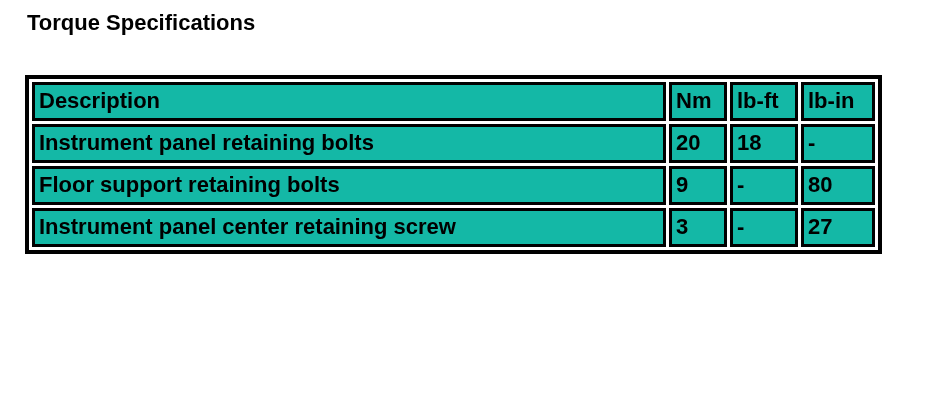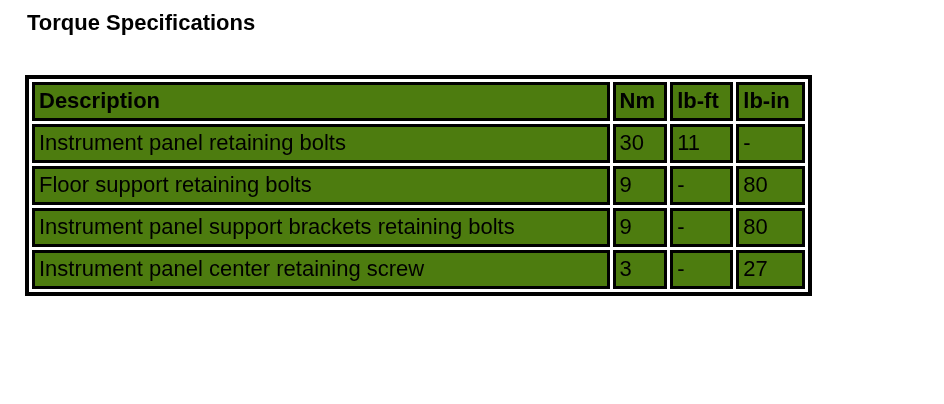--- a/index.html
+++ b/index.html
@@ -4,21 +4,21 @@
 <style>
   html, body {
     margin: 0;
     padding: 0;
     background: #ffffff;
     font-family: "Liberation Sans", sans-serif;
     color: #000000;
   }
   .page {
     position: relative;
-    width: 812px;
+    width: 944px;
     height: 404px;
     background: #ffffff;
     overflow: hidden;
     border-radius: 29px;
   }
   .title {
     position: absolute;
     left: 27px;
     top: 10px;
     font-size: 22px;
@@ -37,24 +37,24 @@
   }
   table.spec th,
   table.spec td {
     border: 3px solid #000000;
     font-size: 22px;
     line-height: 28px;
     padding: 2px 4px 3px 4px;
     text-align: left;
     vertical-align: middle;
     white-space: nowrap;
-    background: #4d7c0f;
+    background: #14b8a6;
   }
   table.spec th { font-weight: bold; }
-  table.spec td { font-weight: normal; }
+  table.spec td { font-weight: bold; }
   .col-desc  { width: 620px; }
   .col-nm    { width: 44px;  }
   .col-lbft  { width: 54px;  }
   .col-lbin  { width: 60px;  }
 </style>
 </head>
 <body>
 
 <div class="page">
 
@@ -64,38 +64,32 @@
     <tbody>
         <tr>
       <th class="col-desc">Description</th>
       <th class="col-nm">Nm</th>
       <th class="col-lbft">lb-ft</th>
       <th class="col-lbin">lb-in</th>
     </tr>
 
     <tr>
       <td class="col-desc">Instrument panel retaining bolts</td>
-      <td class="col-nm">30</td>
-      <td class="col-lbft">11</td>
+      <td class="col-nm">20</td>
+      <td class="col-lbft">18</td>
       <td class="col-lbin">-</td>
     </tr>
 
     <tr>
       <td class="col-desc">Floor support retaining bolts</td>
       <td class="col-nm">9</td>
       <td class="col-lbft">-</td>
       <td class="col-lbin">80</td>
     </tr>
 
-    <tr>
-      <td class="col-desc">Instrument panel support brackets retaining bolts</td>
-      <td class="col-nm">9</td>
-      <td class="col-lbft">-</td>
-      <td class="col-lbin">80</td>
-    </tr>
 
 
     <tr>
       <td class="col-desc">Instrument panel center retaining screw</td>
       <td class="col-nm">3</td>
       <td class="col-lbft">-</td>
       <td class="col-lbin">27</td>
     </tr>
   </tbody>
     </table>

